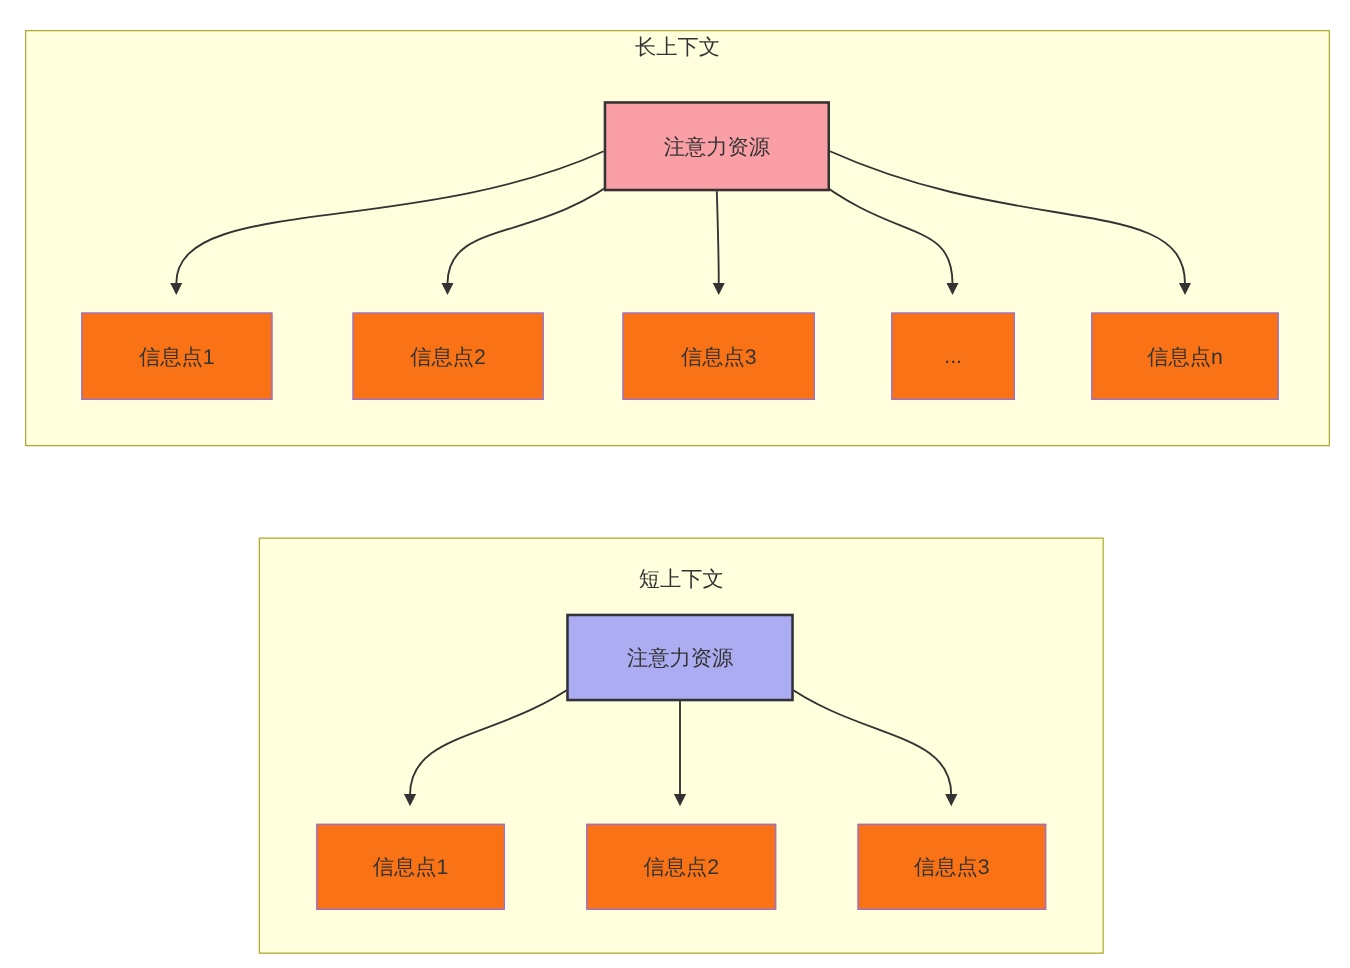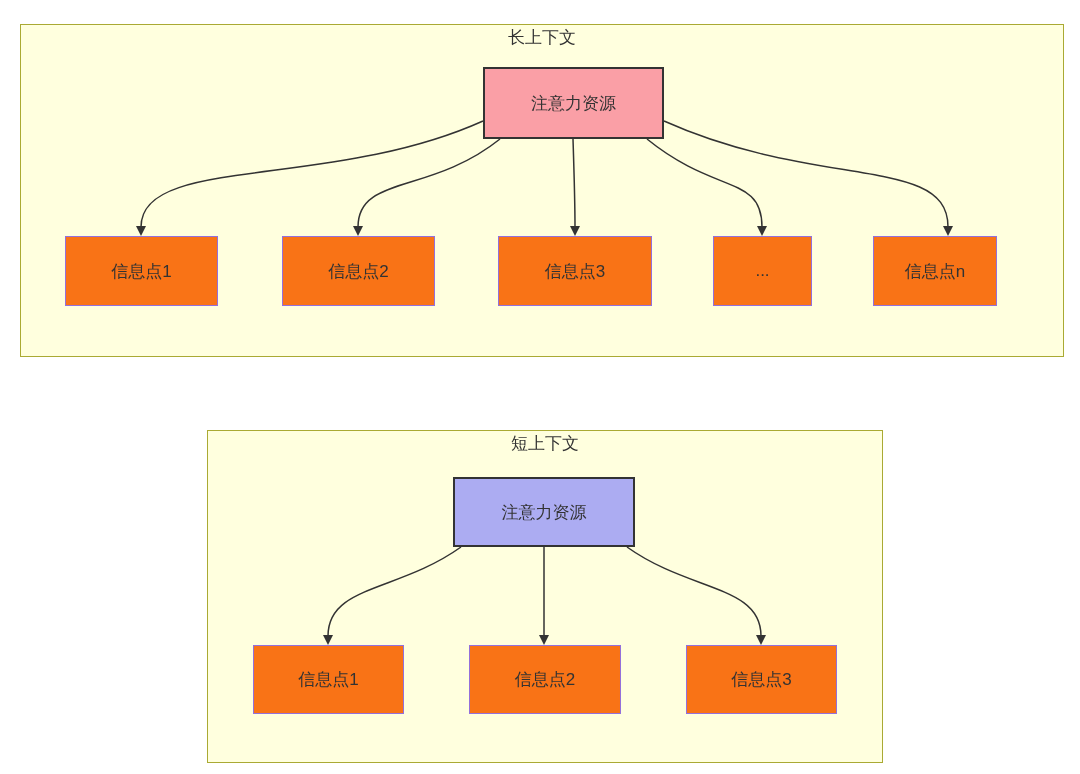--- a/index.html
+++ b/index.html
@@ -34,41 +34,42 @@
   }
   .node {
     position: absolute;
     display: flex;
     align-items: center;
     justify-content: center;
     box-sizing: border-box;
     font-size: 17px;
     color: #333333;
     text-align: center;
+    margin-top: 14px;
   }
   .attn {
     border: 2px solid #333333;
   }
   .attn-long  { background: #fa9fa6; }
   .attn-short { background: #acacf2; }
   .info {
     background: #f97316;
     border: 1px solid #9370db;
   }
 </style>
 </head>
 <body>
 
 <div class="canvas">
 
   <div class="cluster" style="left:20px; top:24px; width:1044px; height:333px;"></div>
   <div class="cluster-title" style="left:20px; top:27px; width:1044px;">长上下文</div>
 
   <div class="cluster" style="left:207px; top:430px; width:676px; height:333px;"></div>
-  <div class="cluster-title" style="left:207px; top:433px; width:676px;">短上下文</div>
+  <div class="cluster-title" style="left:207px; top:453px; width:676px;">短上下文</div>
 
   <svg class="edges" viewBox="0 0 1080 774">
     <defs>
       <marker id="arrowhead" markerUnits="userSpaceOnUse" markerWidth="12" markerHeight="12" refX="1" refY="6" orient="auto">
         <path d="M0,1 L10,6 L0,11 Z" fill="#333333"></path>
       </marker>
     </defs>
     <g fill="none" stroke="#333333" stroke-width="1.5">
       <path d="M483,121 C330,190 141,155 141,227" marker-end="url(#arrowhead)"></path>
       <path d="M500,139 C430,195 358,175 358,227" marker-end="url(#arrowhead)"></path>
@@ -81,21 +82,21 @@
       <path d="M627,547 C690,592 761,585 761,636" marker-end="url(#arrowhead)"></path>
     </g>
   </svg>
 
   <div class="node attn attn-long" style="left:483px; top:67px; width:181px; height:72px;">注意力资源</div>
 
   <div class="node info" style="left:65px; top:236px; width:153px; height:70px;">信息点1</div>
   <div class="node info" style="left:282px; top:236px; width:153px; height:70px;">信息点2</div>
   <div class="node info" style="left:498px; top:236px; width:154px; height:70px;">信息点3</div>
   <div class="node info" style="left:713px; top:236px; width:99px; height:70px;">...</div>
-  <div class="node info" style="left:873px; top:236px; width:124px; height:70px;">信息点n</div>
+  <div class="node info" style="left:873px; top:236px; width:150px; height:70px;">信息点n</div>
 
   <div class="node attn attn-short" style="left:453px; top:477px; width:182px; height:70px;">注意力资源</div>
 
   <div class="node info" style="left:253px; top:645px; width:151px; height:69px;">信息点1</div>
   <div class="node info" style="left:469px; top:645px; width:152px; height:69px;">信息点2</div>
   <div class="node info" style="left:686px; top:645px; width:151px; height:69px;">信息点3</div>
 
 </div>
 
 </body></html>

